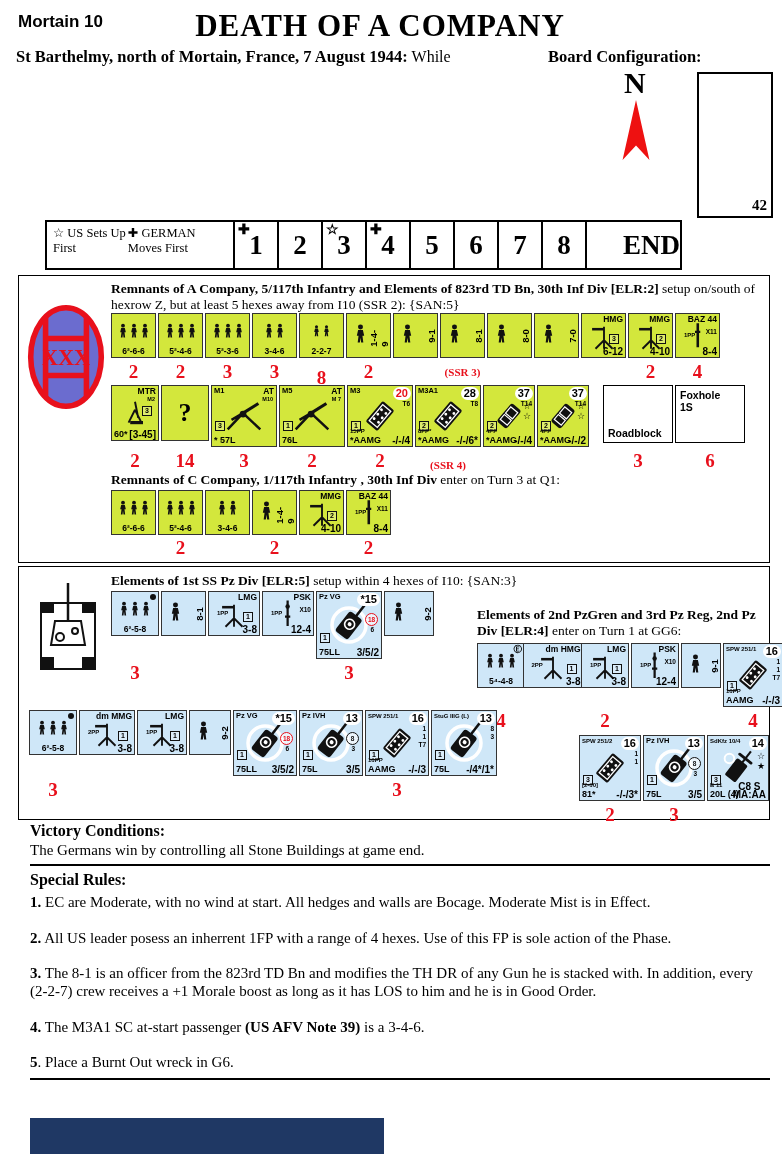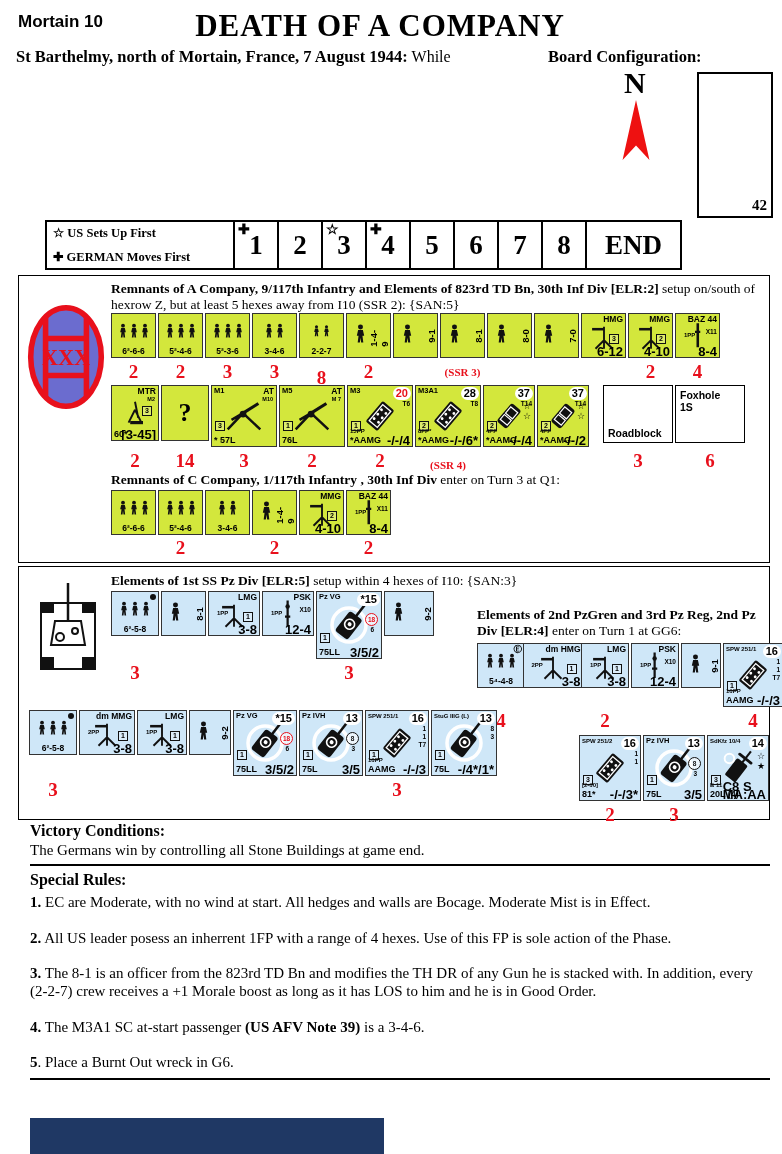--- a/index.html
+++ b/index.html
@@ -11,21 +11,21 @@
   .scenid{font-family:"Liberation Sans",sans-serif;font-weight:bold;font-size:17px}
   .title{font-weight:bold;font-size:31px;letter-spacing:1px;text-align:center}
   .subtitle{font-size:16px}
   .subtitle b{font-size:16.5px}
   .boardlbl{font-weight:bold;font-size:16.5px}
   .north{font-weight:bold;font-size:30px}
   .boardbox{border:2px solid #000;background:#fff}
   .boardnum{position:absolute;right:4px;bottom:2px;font-weight:bold;font-size:15px}
   
   .tt{display:flex;border:2px solid #000;height:50px;box-sizing:border-box}
-  .tt-legend{width:188px;box-sizing:border-box;padding:3px 6px;display:flex;flex-direction:column;justify-content:space-between;font-weight:bold;font-size:12.5px}
+  .tt-legend{width:188px;box-sizing:border-box;padding:3px 6px;display:flex;flex-direction:row;justify-content:space-between;font-weight:normal;font-size:12.5px}
   .tt-cell{box-sizing:border-box;border-left:2px solid #000;display:flex;align-items:center;justify-content:center;
            font-weight:bold;font-size:27px;position:relative}
   .tt-cell .mk{position:absolute;top:0;left:3px;font-size:14px;line-height:15px}
   
   .secbox{border:1.5px solid #000;box-sizing:border-box;background:#fff}
   .sechdr{font-size:13.5px;line-height:1.18}
   
   .crow{display:flex;align-items:flex-start;gap:2px;position:absolute}
   .cwrap{display:flex;flex-direction:column;align-items:center;flex:none}
   .ctr{position:relative;border:1px solid #333;flex:none;box-sizing:border-box;
@@ -57,21 +57,21 @@
   .ctr .mr{position:absolute;right:2px;top:14px;font-size:6.5px;font-weight:bold;text-align:right;line-height:8px;white-space:pre;z-index:3}
   .ctr .ml{position:absolute;left:2px;bottom:12px;font-size:6px;font-weight:bold;z-index:3}
   .ctr .pp{position:absolute;left:2px;bottom:12px;font-size:6px;font-weight:bold;z-index:3}
   .ctr.mgc .pp{left:8px;top:42%;bottom:auto}
   .ctr .bx{position:absolute;font-size:7px;font-weight:bold;border:1px solid #111;line-height:8px;padding:0 2px;
            right:6px;top:20px;z-index:3;background:rgba(255,255,255,.25)}
   .ctr.veh .bx{left:3px;bottom:15px;right:auto;top:auto}
   .ctr .bl{position:absolute;left:2px;bottom:1px;font-weight:bold;font-size:9px;z-index:3}
   .ctr.wht .bl{font-size:10.5px;bottom:3px;left:4px}
   .ctr .bc{position:absolute;left:0;right:0;bottom:1px;text-align:center;font-weight:bold;font-size:8.5px;z-index:3}
-  .ctr .br{position:absolute;right:2px;bottom:1px;font-weight:bold;font-size:13px;white-space:pre;text-align:left;line-height:8px;z-index:3}
+  .ctr .br{position:absolute;right:2px;bottom:1px;font-weight:bold;font-size:10px;white-space:pre;text-align:center;line-height:8px;z-index:3}
   .ctr .vert{position:absolute;right:0px;top:50%;writing-mode:vertical-rl;transform:translateY(-50%) rotate(180deg);
              font-weight:bold;font-size:9.5px;z-index:3}
   .ctr .dot{position:absolute;top:2px;right:2px;width:6px;height:6px;border-radius:50%;background:#111;z-index:3}
   .cnt{margin-top:auto;color:#e8101c;font-weight:bold;font-size:19px;font-family:"Liberation Serif",serif;line-height:24px}
   .ssr{margin-top:auto;color:#e8101c;font-weight:bold;font-size:11px;font-family:"Liberation Serif",serif;line-height:24px}
   
   .vch,.srh{font-weight:bold;font-size:16px}
   .vct{font-size:15px}
   .rules{font-size:15px;line-height:18px}
   .rule{margin-bottom:17.5px}
@@ -124,37 +124,37 @@
         </div>
         <div class="tt-cell" style="width: 44px;">
           <span>6</span>
         </div>
         <div class="tt-cell" style="width: 44px;">
           <span>7</span>
         </div>
         <div class="tt-cell" style="width: 44px;">
           <span>8</span>
         </div>
-        <div class="tt-cell" style="width: 95px;">
+        <div class="tt-cell" style="width: 95px; justify-content: flex-end;">
           <span>END</span>
         </div>
       </div>
   </div>
 
   <div class="abs secbox" style="top:275px;left:18px;width:752px;height:288px">
     <div class="abs" style="top:25px;left:8px">
       <svg width="78" height="112" viewBox="0 0 84 116">
         <ellipse cx="42" cy="58" rx="38" ry="53" fill="#6b6ccf" stroke="#e8101c" stroke-width="6"></ellipse>
         <g stroke="#e8101c" stroke-width="6" fill="none">
           <path d="M20 14 L20 102 M64 14 L64 102 M20 38 L64 38 M20 78 L64 78"></path>
         </g>
         <text x="42" y="67" text-anchor="middle" font-size="24" font-weight="bold" fill="#e8101c" font-family="Liberation Serif,serif">XXX</text>
       </svg>
     </div>
-    <div class="abs sechdr" style="top:5px;left:92px;width:655px"><b>Remnants of A Company, 9/117th Infantry and Elements of 823rd TD Bn, 30th Inf Div [ELR:2]</b><span> setup on/south of hexrow Z, but at least 5 hexes away from I10 (SSR 2):  {SAN:5}</span></div>
+    <div class="abs sechdr" style="top:5px;left:92px;width:655px"><b>Remnants of A Company, 5/117th Infantry and Elements of 823rd TD Bn, 30th Inf Div [ELR:2]</b><span> setup on/south of hexrow Z, but at least 5 hexes away from I10 (SSR 2):  {SAN:5}</span></div>
     <div class="crow" style="top:37px;left:92px">
         <div class="cwrap" style="width: 45px; height: 71px;">
           <div class="ctr us" style="width: 45px; height: 45px;">
             <div class="glyph">
               <div class="figs figs-sq">
                 <svg viewBox="0 0 12 18">
                   <circle cx="6" cy="2.6" r="2.3"></circle>
                   <path d="M3.8 5.4 L8.2 5.4 L9.4 10.6 L7.8 10.6 L8.6 16.8 L6.6 16.8 L6 12.4 L5.4 16.8 L3.4 16.8 L4.2 10.6 L2.6 10.6 Z"></path>
                 </svg>
                 <svg viewBox="0 0 12 18">

